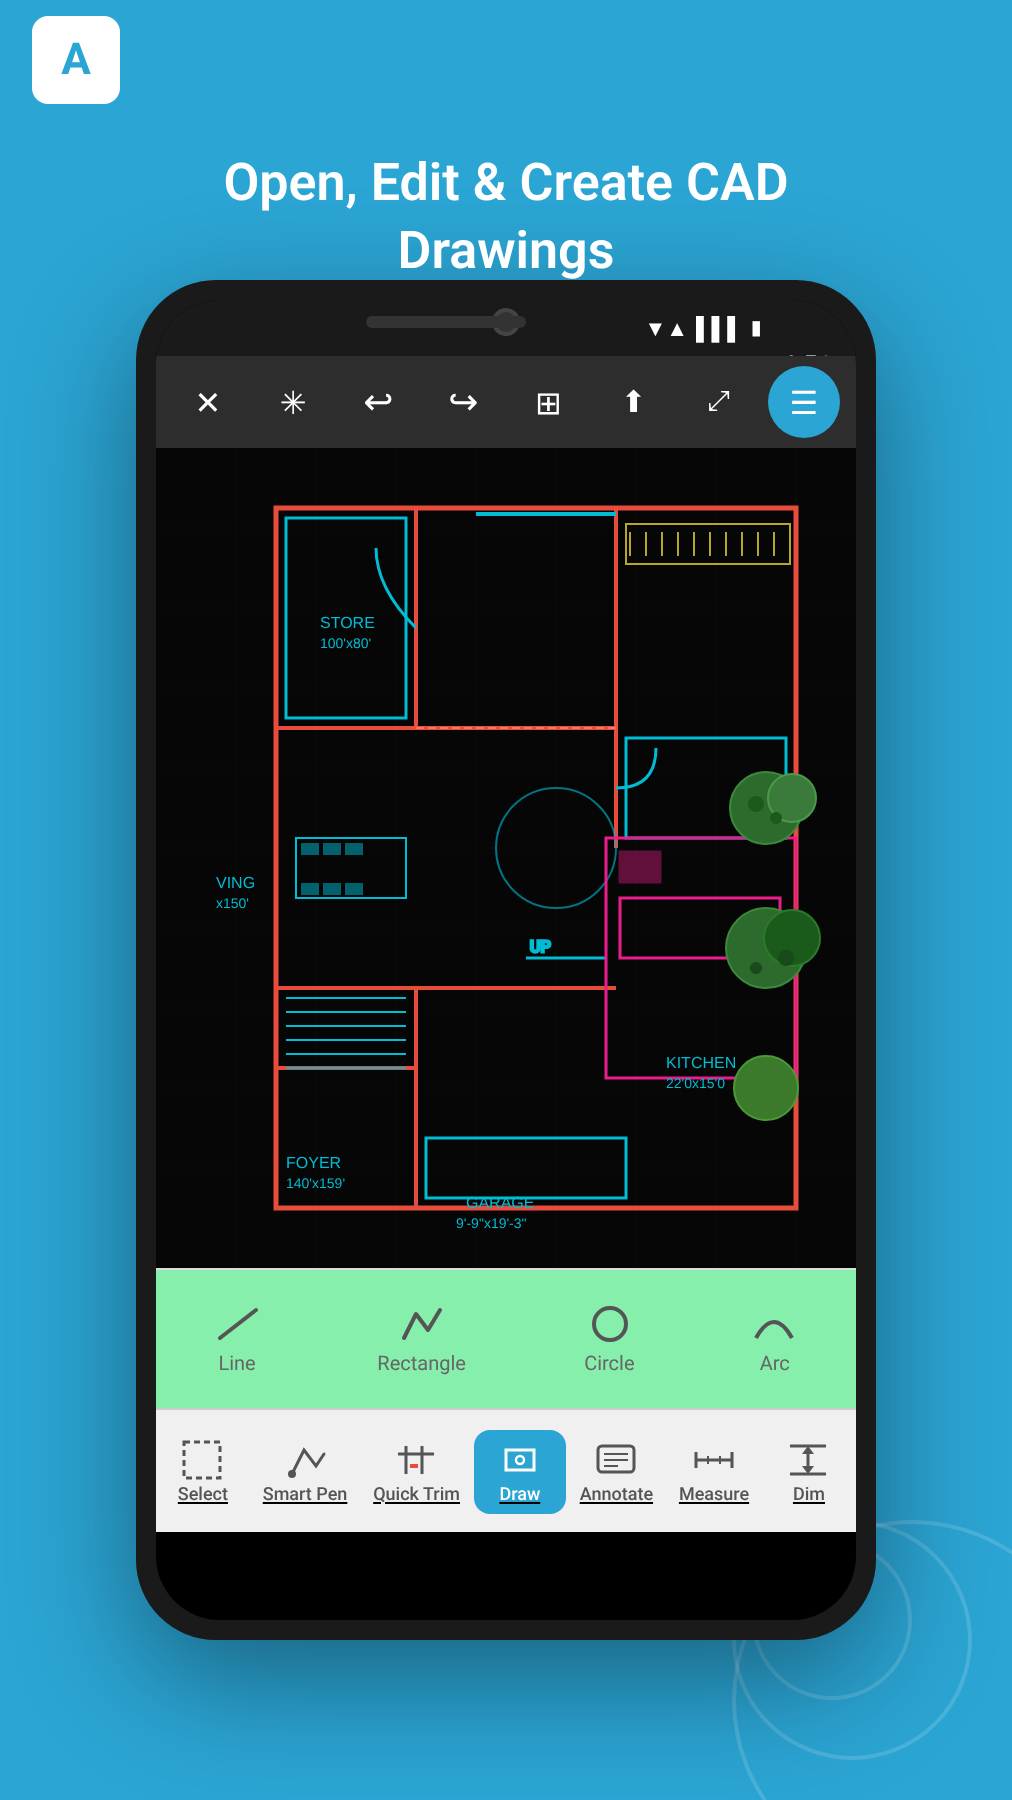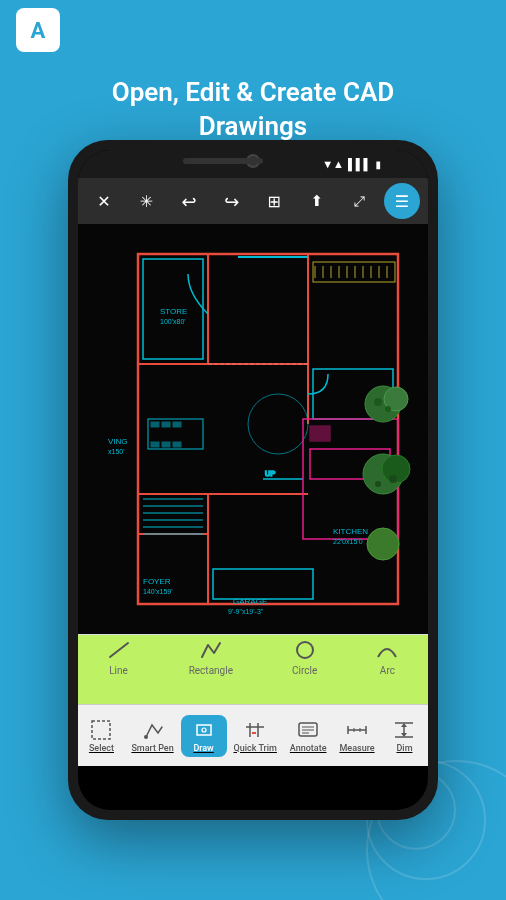--- a/index.html
+++ b/index.html
@@ -179,23 +179,24 @@
 
     .cad-canvas {
       width: 100%;
       height: 410px;
       position: relative;
       background: #050505;
     }
 
     
     .drawing-tools {
-      background: #bef264;
+      background: #86efac;
       height: 70px;
       display: flex;
+      align-items: center;
       justify-content: space-around;
       border-top: 1px solid #ddd;
     }
 
     .tool-item {
       display: flex;
       flex-direction: column;
       align-items: center;
       gap: 4px;
       cursor: pointer;
@@ -471,35 +472,35 @@
           </svg>
           <span class="nav-label">Select</span>
         </div>
         <div class="nav-item">
           <svg width="22" height="22" viewBox="0 0 22 22">
             <path d="M4 18 L10 6 L16 14 L20 8" stroke="#555" stroke-width="1.5" fill="none" stroke-linecap="round"></path>
             <circle cx="4" cy="18" r="2" fill="#555"></circle>
           </svg>
           <span class="nav-label">Smart Pen</span>
         </div>
-        <div class="nav-item active">
-          <svg width="22" height="22" viewBox="0 0 22 22">
-            <rect x="4" y="6" width="14" height="10" stroke="white" stroke-width="1.5" fill="none"></rect>
-            <circle cx="11" cy="11" r="2" stroke="white" stroke-width="1.2" fill="none"></circle>
-          </svg>
-          <span class="nav-label">Draw</span>
-        </div>
         <div class="nav-item">
           <svg width="22" height="22" viewBox="0 0 22 22">
             <line x1="2" y1="8" x2="20" y2="8" stroke="#555" stroke-width="1.5"></line>
             <line x1="6" y1="4" x2="6" y2="18" stroke="#555" stroke-width="1.5"></line>
             <line x1="14" y1="4" x2="14" y2="18" stroke="#555" stroke-width="1.5"></line>
             <line x1="8" y1="14" x2="12" y2="14" stroke="#e74c3c" stroke-width="2"></line>
           </svg>
           <span class="nav-label">Quick Trim</span>
+        </div>
+        <div class="nav-item active">
+          <svg width="22" height="22" viewBox="0 0 22 22">
+            <rect x="4" y="6" width="14" height="10" stroke="white" stroke-width="1.5" fill="none"></rect>
+            <circle cx="11" cy="11" r="2" stroke="white" stroke-width="1.2" fill="none"></circle>
+          </svg>
+          <span class="nav-label">Draw</span>
         </div>
         <div class="nav-item">
           <svg width="22" height="22" viewBox="0 0 22 22">
             <rect x="2" y="4" width="18" height="13" rx="2" stroke="#555" stroke-width="1.5" fill="none"></rect>
             <line x1="5" y1="8" x2="17" y2="8" stroke="#555" stroke-width="1"></line>
             <line x1="5" y1="11" x2="17" y2="11" stroke="#555" stroke-width="1"></line>
             <line x1="5" y1="14" x2="12" y2="14" stroke="#555" stroke-width="1"></line>
           </svg>
           <span class="nav-label">Annotate</span>
         </div>

